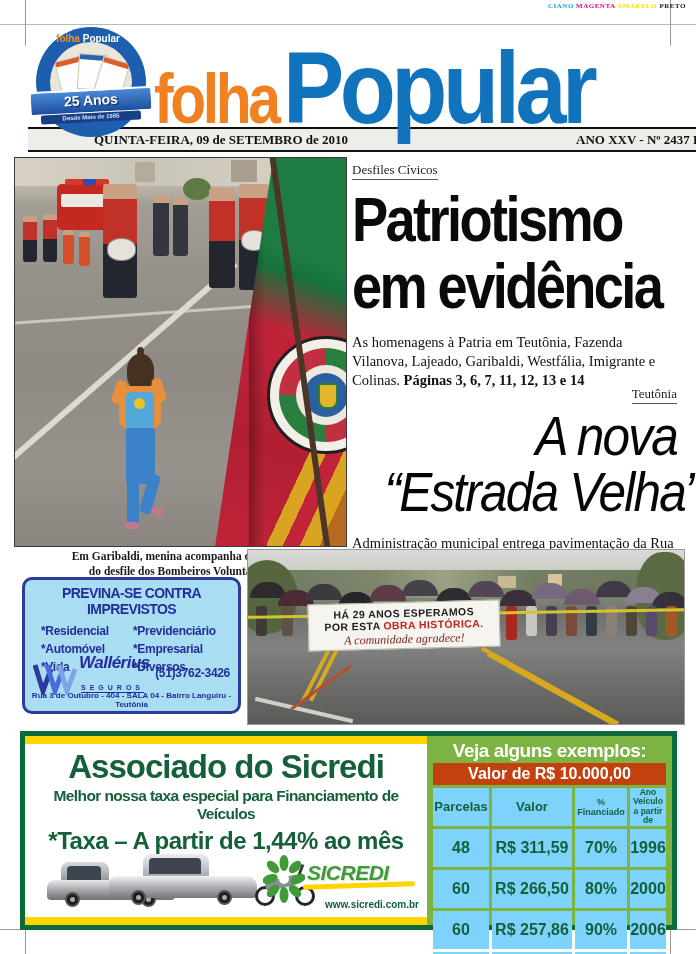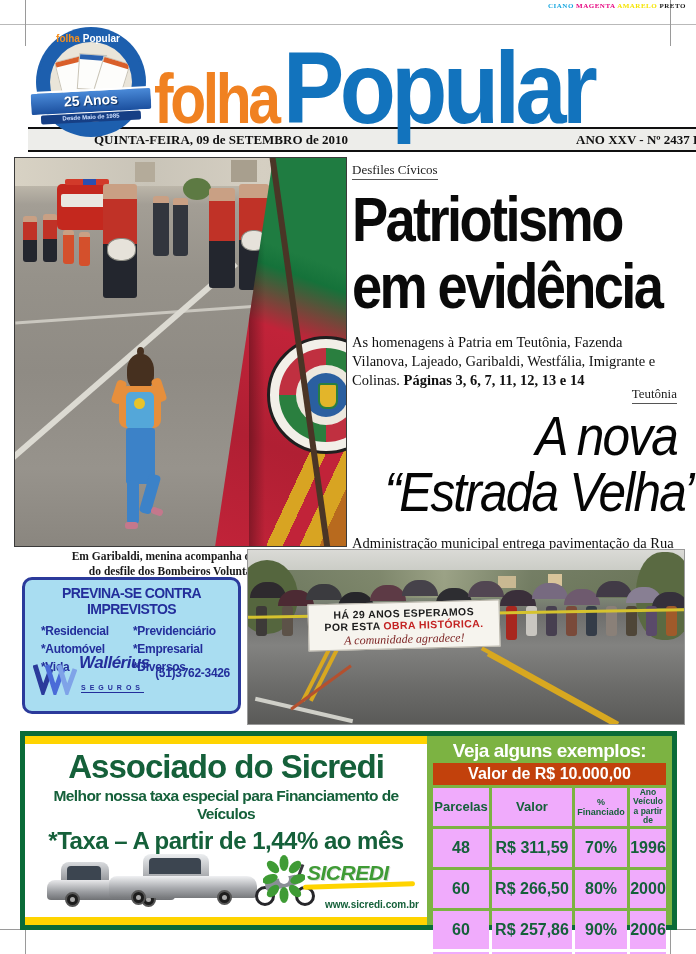--- a/index.html
+++ b/index.html
@@ -201,21 +201,21 @@
   .sic-logo{position:absolute;right:6px;bottom:14px;width:158px;height:58px;}
   .sic-brand{position:absolute;left:44px;top:8px;font-style:italic;font-weight:bold;font-size:21px;letter-spacing:-0.5px;
              color:#3f9b35;text-shadow:1px 1px 0 #dcdcdc;}
   .sic-swoosh{position:absolute;left:40px;top:30px;width:112px;height:5px;background:#ffd400;border-radius:3px;transform:rotate(-2deg);}
   .sic-site{position:absolute;right:2px;top:46px;font-weight:bold;font-size:10px;color:#15603a;}
   .sic-right{flex:1;background:#7cb342;padding:4px 6px 4px;display:flex;flex-direction:column;color:#fff;min-width:0;}
   .sic-ex-title{text-align:center;font-weight:bold;font-size:19px;letter-spacing:-0.5px;line-height:1.05;margin-top:1px;}
   .sic-band{background:#c2410c;text-align:center;font-weight:bold;font-size:16px;padding:2px 0;margin-top:2px;}
   .sic-table{flex:1;display:grid;grid-template-columns:56px 80px 52px 1fr;
              grid-template-rows:0.85fr 1fr 1fr 1fr 1.55fr;gap:3px;margin-top:3px;}
-  .sic-cell{background:#f0abfc;color:#15603a;font-weight:bold;display:flex;align-items:center;justify-content:center;
+  .sic-cell{background:#7dd3fc;color:#15603a;font-weight:bold;display:flex;align-items:center;justify-content:center;
             text-align:center;font-size:16px;min-width:0;}
   .sic-cell.hd{font-size:13px;}
   .sic-cell.hd-small{font-size:9px;}
   .sic-cell.hd-tiny{font-size:8.5px;line-height:1.12;white-space:pre-line;}
   .sic-cell.multiline{white-space:pre-line;font-size:13.5px;line-height:1.0;}
 
   .pinwheel{position:absolute;left:0;top:2px;}
 </style>
 </head>
 <body>
@@ -345,20 +345,21 @@
     <div class="wall-logorow">
       <svg class="wall-w" width="44" height="32" viewBox="0 0 44 32">
         <polyline points="2,2 10,28 18,6" fill="none" stroke="#2b3a9b" stroke-width="5"></polyline>
         <polyline points="14,2 22,28 30,6" fill="none" stroke="#4a6bd8" stroke-width="5"></polyline>
         <polyline points="26,2 34,28 42,6" fill="none" stroke="#7fa3e8" stroke-width="5"></polyline>
       </svg>
       <span class="wall-brand">Wallérius</span>
       <span class="wall-seg">SEGUROS</span>
       <span class="wall-phone">(51)3762-3426</span>
     </div>
+    <div class="wall-addr">Rua 3 de Outubro - 404 - SALA 04  -  Bairro Languiru - Teutônia</div>
   </div>
 
   <div class="photo2">
     <div class="p2-treeband"></div>
     <div class="p2-house" style="left:250px;top:26px;width:18px;height:12px;"></div>
     <div class="p2-house" style="left:300px;top:24px;width:14px;height:12px;background:#d8c49a;"></div>
     <div class="p2-bushL"></div>
     <div class="p2-bushR"></div>
     <div>
       <span class="umb"></span>

